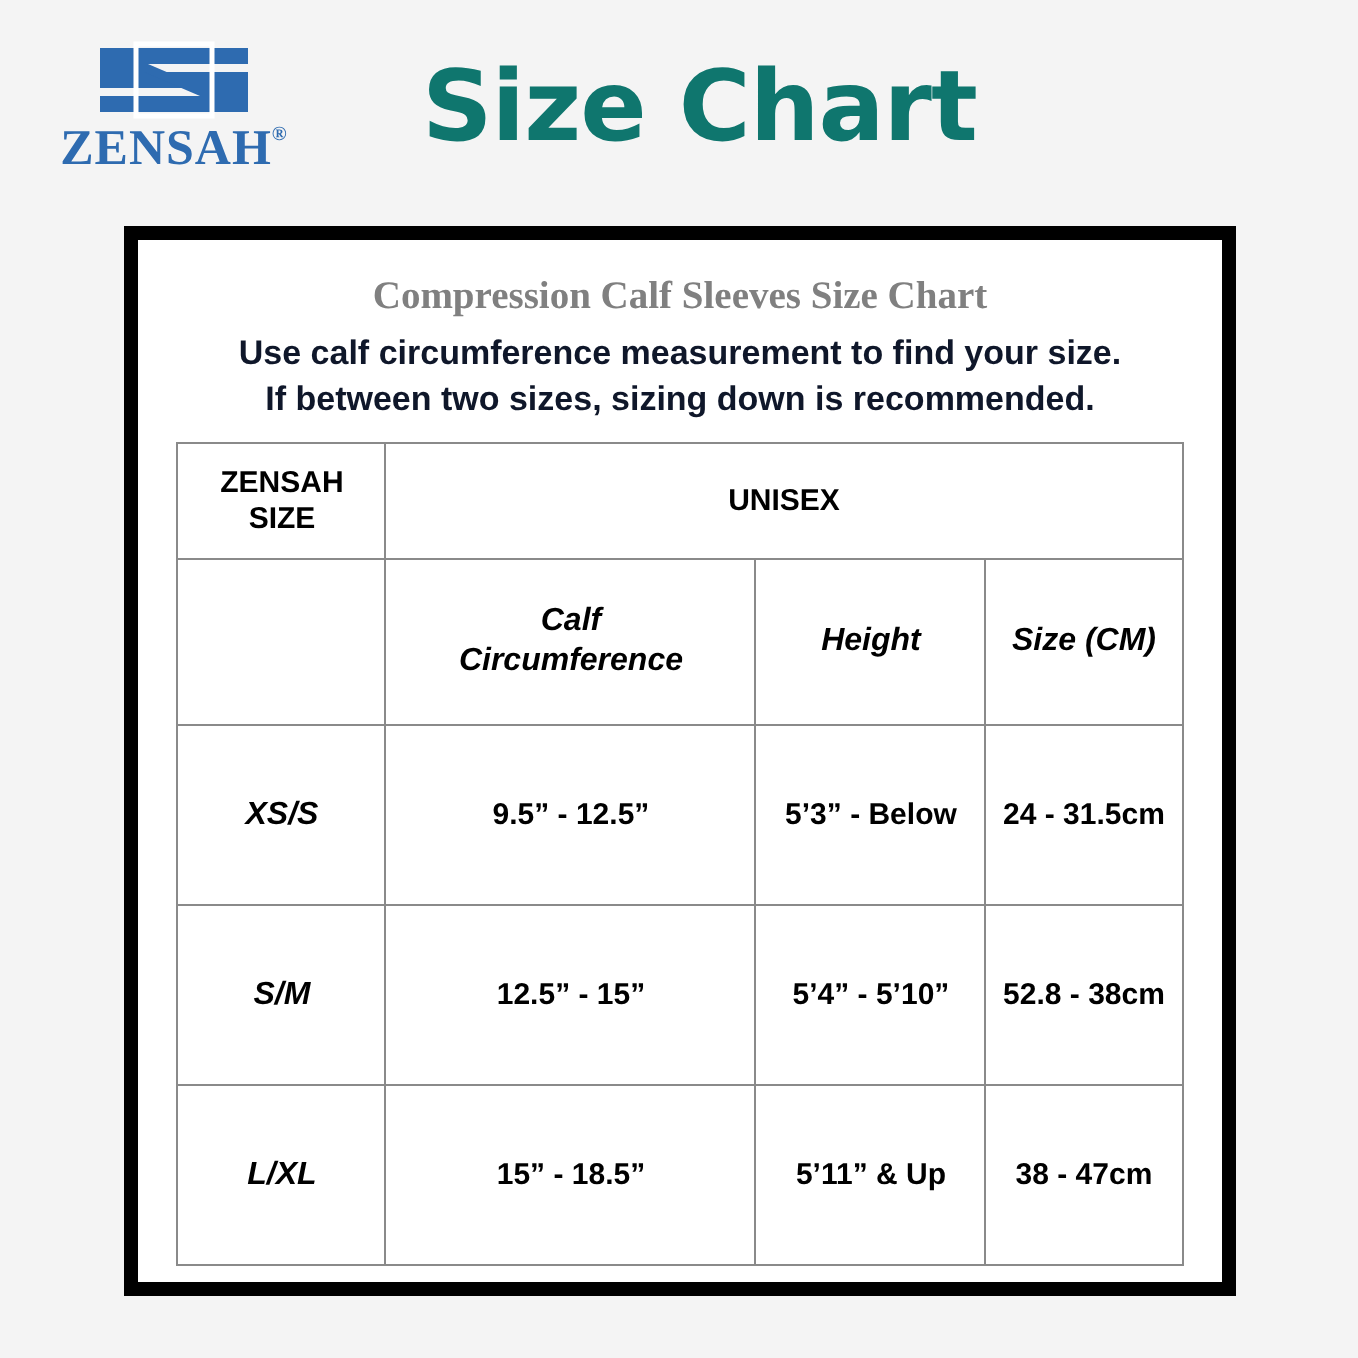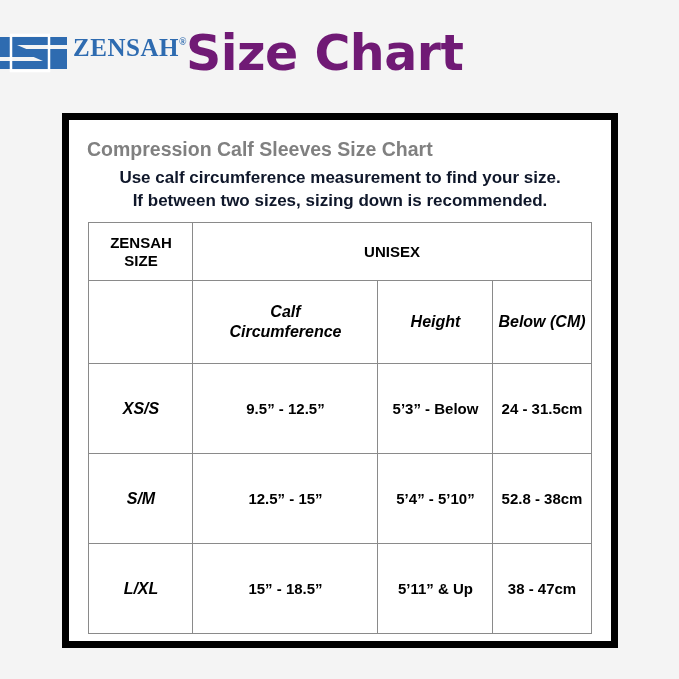--- a/index.html
+++ b/index.html
@@ -26,22 +26,22 @@
     display: flex;
     align-items: center;
     padding: 18px 0 0 28px;
     height: 88px;
     box-sizing: border-box;
   }
   .logo {
     width: 118px;
     flex: 0 0 118px;
     display: flex;
-    flex-direction: row;
-    align-items: flex-start;
+    flex-direction: column;
+    align-items: center;
     justify-content: center;
   }
   .logo-mark {
     width: 86px;
     height: 40px;
     position: relative;
   }
   .logo-word {
     font-family: "Liberation Serif", serif;
     font-weight: bold;
@@ -55,47 +55,47 @@
   .logo-word .reg {
     font-size: 10px;
     vertical-align: super;
     position: relative;
     top: -2px;
   }
   .title {
     font-family: "DejaVu Sans", sans-serif;
     font-weight: bold;
     font-size: 49px;
-    color: #701a75;
+    color: #0f766e;
     letter-spacing: -0.5px;
-    margin-left: 40px;
+    margin-left: 65px;
     line-height: 1;
   }
 
   
   .card {
     position: absolute;
     left: 62px;
     top: 113px;
     width: 556px;
     height: 535px;
     border: 7px solid #000;
     background: #fff;
     box-sizing: border-box;
   }
   .card-inner {
     padding: 12px 18px 0 18px;
   }
   .subtitle {
-    text-align: left;
+    text-align: center;
     color: #808080;
     font-size: 19.5px;
     font-weight: bold;
     margin: 6px 0 6px 0;
-    font-family: Liberation Sans, sans-serif;
+    font-family: Liberation Serif, serif;
   }
   .instructions {
     text-align: center;
     color: #0f172a;
     font-size: 17px;
     font-weight: bold;
     line-height: 1.33;
     margin-bottom: 10px;
   }
   .instructions div { white-space: nowrap; }
@@ -180,21 +180,21 @@
             <td class="hdr-unisex" colspan="3">UNISEX</td>
           </tr>
 
           <tr class="sub-row">
             <td></td>
             <td class="italic">
               <div>Calf</div>
               <div>Circumference</div>
             </td>
             <td class="italic">Height</td>
-            <td class="italic">Below (CM)</td>
+            <td class="italic">Size (CM)</td>
           </tr>
 
           <tr class="data-row">
             <td class="size-cell">XS/S</td>
             <td>9.5” - 12.5”</td>
             <td>5’3” - Below</td>
             <td>24 - 31.5cm</td>
           </tr>
 
           <tr class="data-row">

